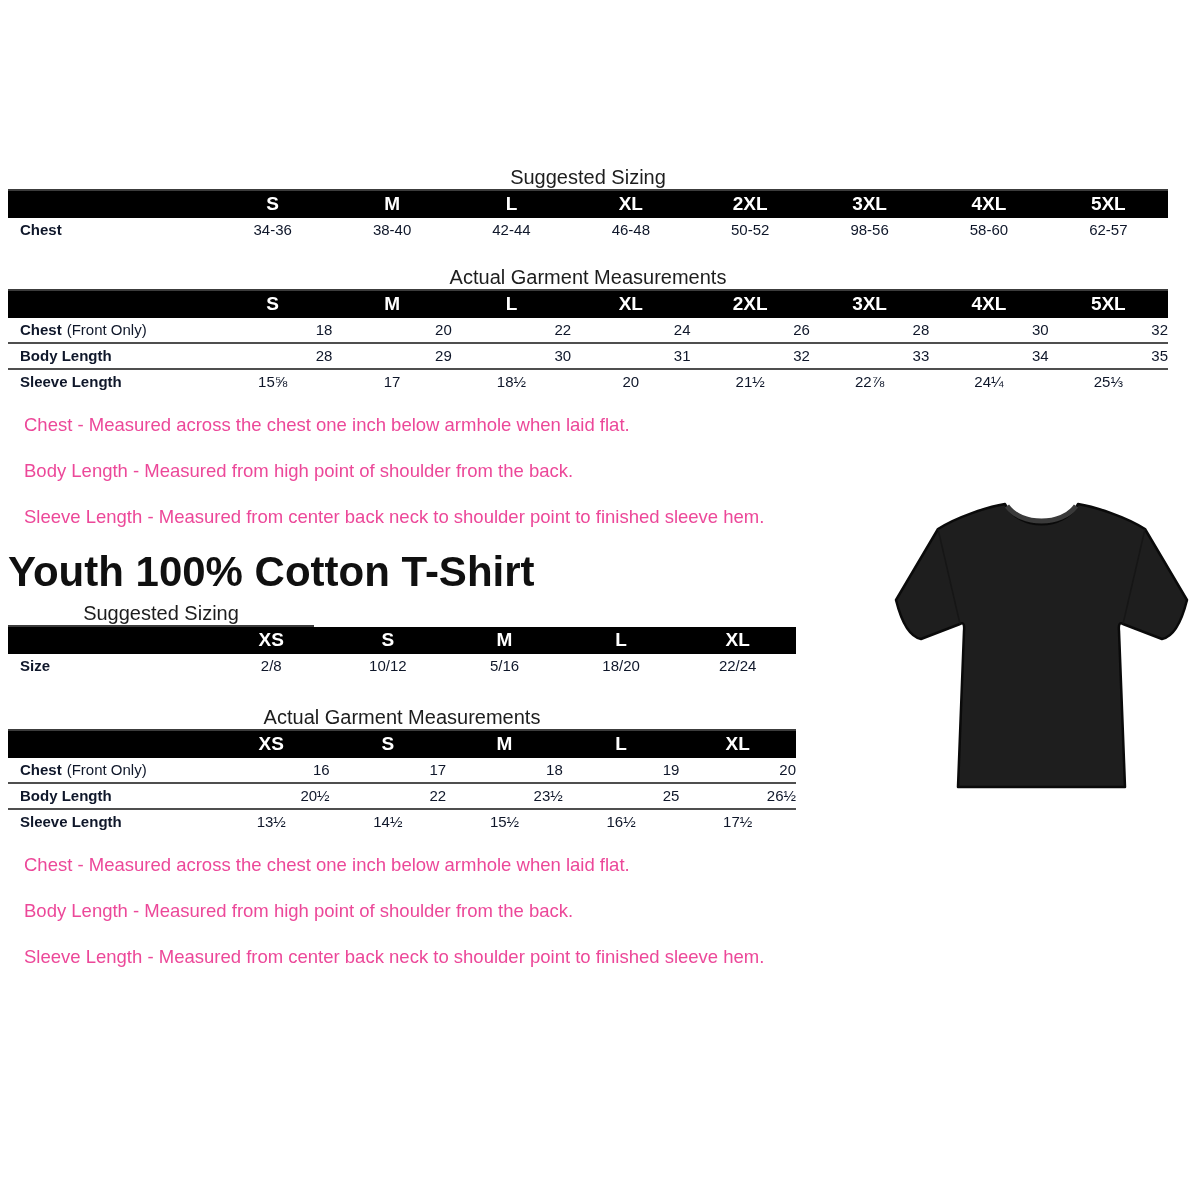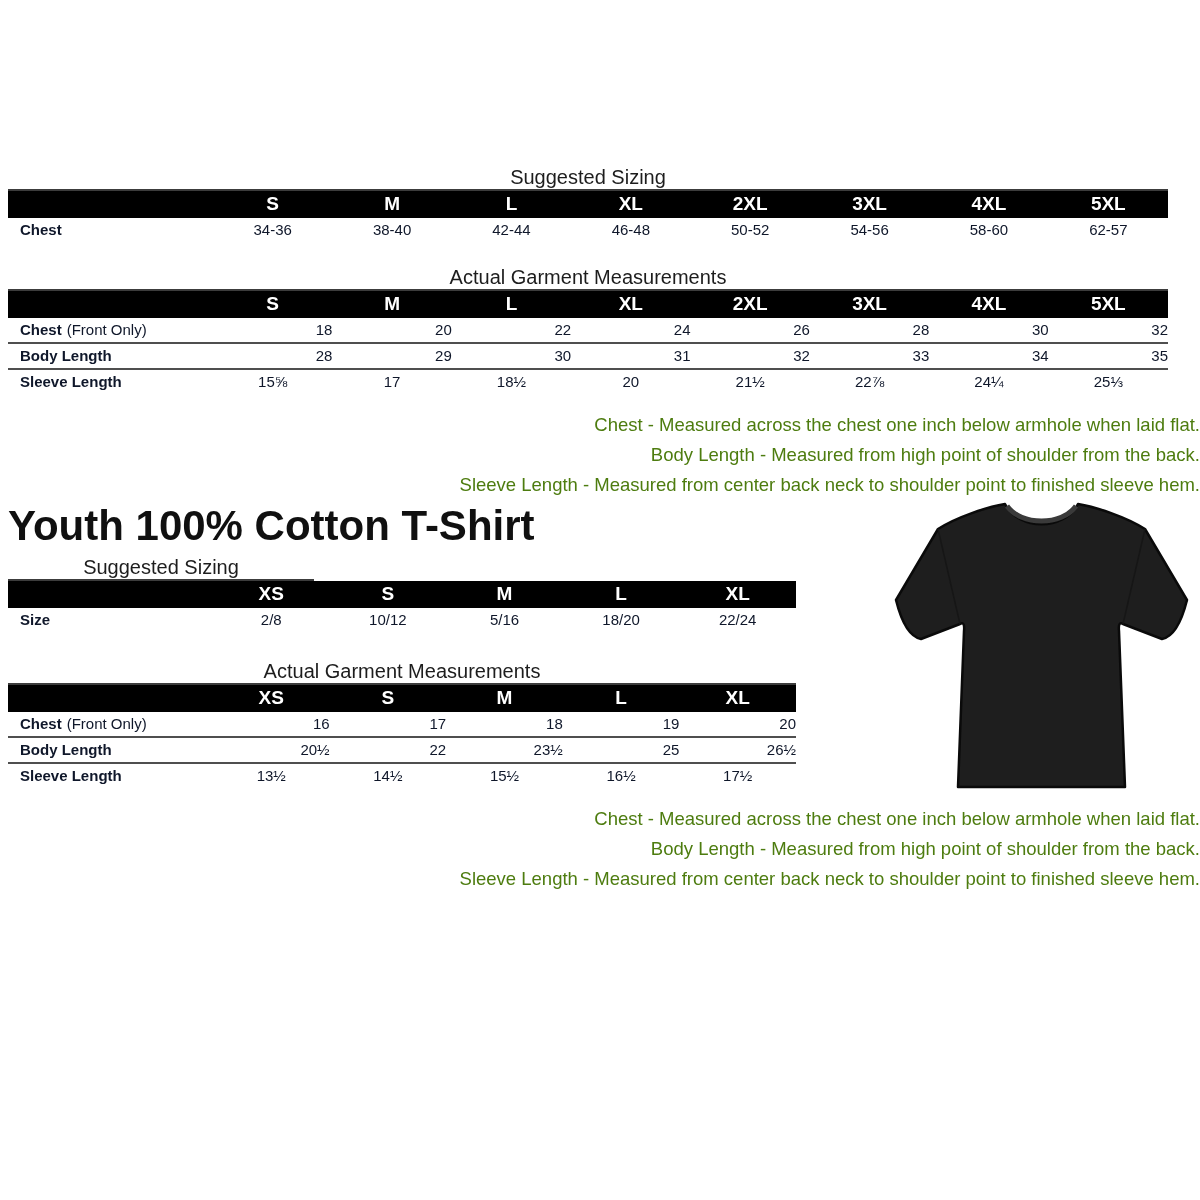--- a/index.html
+++ b/index.html
@@ -28,21 +28,21 @@
   table.size-table.w-youth{width:788px;}
   col.c-lbl{width:205px;}
   table.size-table th{background:#000;color:#fff;font-size:19px;font-weight:bold;text-align:center;padding:2px 0 3px;}
   table.size-table td{font-size:15px;text-align:center;padding:3px 0 4px;color:#0f172a;}
   table.size-table td.lbl-cell{text-align:left;padding-left:12px;font-weight:bold;white-space:nowrap;}
   .suffix{font-weight:normal;margin-left:5px;text-align:center;}
   tr.rule td{border-bottom:2px solid #4f4f4f;text-align:right;}
 
   
   .notes{margin-top:16px;}
-  .notes p{margin:0;font-size:18.5px;line-height:30px;color:#4d7c0f;text-align:right;}
+  .notes p{margin:16px;font-size:18.5px;line-height:30px;color:#ec4899;}
 
   
   .youth-title{font-size:42px;font-weight:bold;margin:2px 0 6px 0;color:#101010;white-space:nowrap;}
 
   .gap-24{margin-top:24px;}
   .gap-28{margin-top:28px;}
 
   
   .tshirt-wrap{position:absolute;left:888px;top:490px;width:308px;height:315px;}
 </style>
@@ -79,21 +79,21 @@
       </tr>
     </thead>
     <tbody>
       <tr>
         <td class="lbl-cell">Chest</td>
         <td>34-36</td>
         <td>38-40</td>
         <td>42-44</td>
         <td>46-48</td>
         <td>50-52</td>
-        <td>54-56</td>
+        <td>98-56</td>
         <td>58-60</td>
         <td>62-57</td>
       </tr>
     </tbody>
   </table>
 
   <div class="section-label w-adult gap-24">Actual Garment Measurements</div>
   <table class="size-table w-adult">
     <colgroup>
         <col class="c-lbl">

